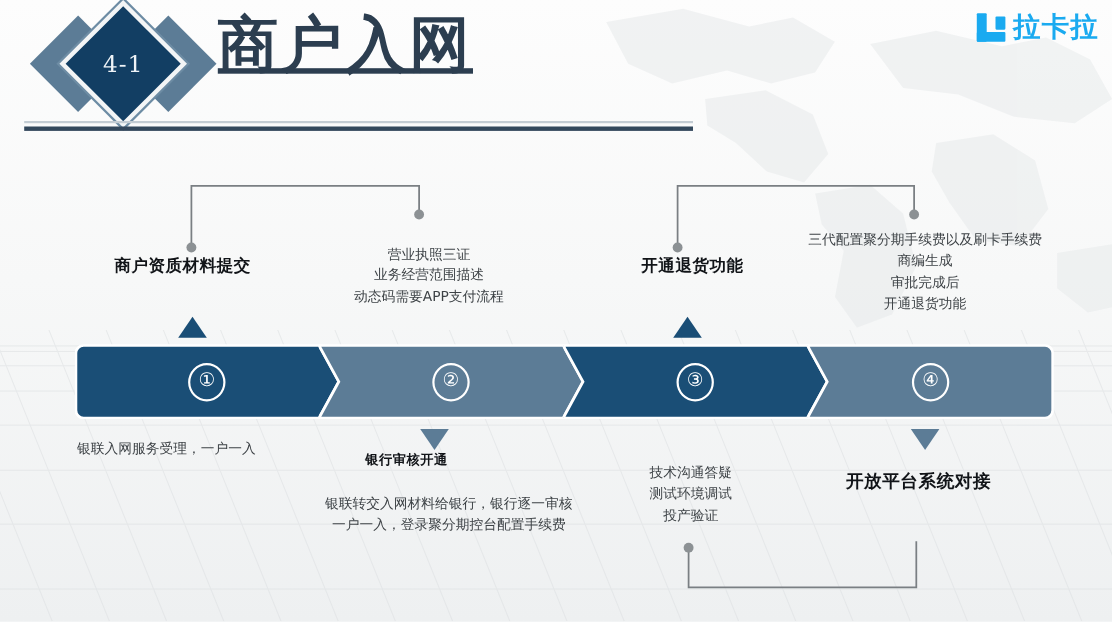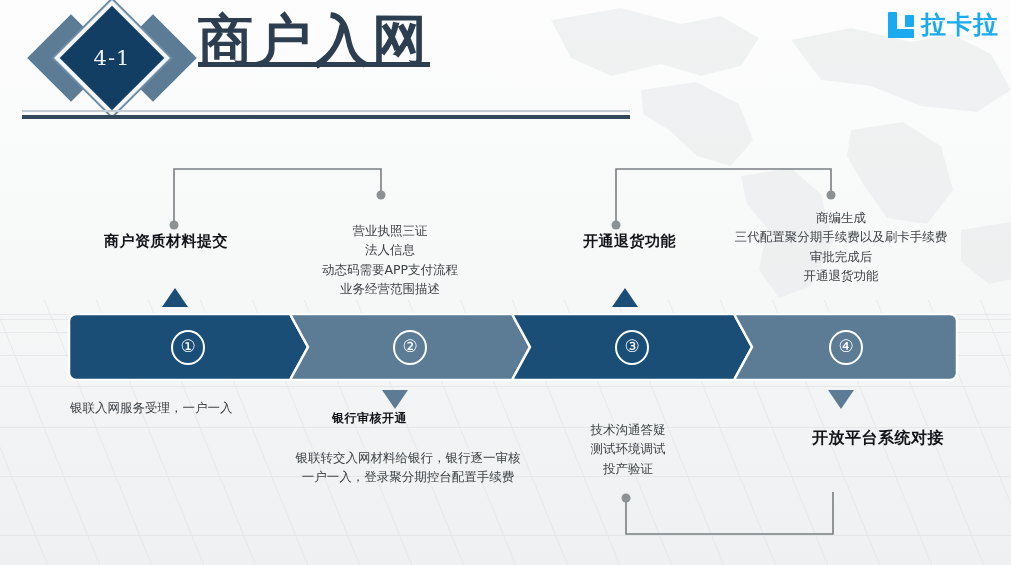--- a/index.html
+++ b/index.html
@@ -242,30 +242,29 @@
 
   <div class="tri up" style="left:162px;top:288px;"></div>
   <div class="tri down" style="left:382px;top:390px;"></div>
   <div class="tri up" style="left:612px;top:288px;"></div>
   <div class="tri down" style="left:828px;top:390px;"></div>
 
   <div class="hd" style="left:104px;top:232px;">商户资质材料提交</div>
 
   <div class="dt center" style="left:290px;top:208px;width:200px;margin-top:13px;">
       <div>营业执照三证</div>
-      <div>法人信息</div>
+      <div>业务经营范围描述</div>
       <div>动态码需要APP支付流程</div>
-      <div>业务经营范围描述</div>
     </div>
 
   <div class="hd" style="left:583px;top:232px;">开通退货功能</div>
 
   <div class="dt center" style="left:716px;top:208px;width:250px;">
+      <div>三代配置聚分期手续费以及刷卡手续费</div>
       <div>商编生成</div>
-      <div>三代配置聚分期手续费以及刷卡手续费</div>
       <div>审批完成后</div>
       <div>开通退货功能</div>
     </div>
 
   <div class="dt left" style="left:70px;top:398px;width:300px;">
       <div>银联入网服务受理，一户一入</div>
     </div>
 
   <div class="hd" style="left:332px;top:410px;font-size:12px;">银行审核开通</div>
 
@@ -273,15 +272,15 @@
       <div>银联转交入网材料给银行，银行逐一审核</div>
       <div>一户一入，登录聚分期控台配置手续费</div>
     </div>
 
   <div class="dt center" style="left:553px;top:420px;width:150px;">
       <div>技术沟通答疑</div>
       <div>测试环境调试</div>
       <div>投产验证</div>
     </div>
 
-  <div class="hd" style="left:812px;top:428px;font-size:16px;">开放平台系统对接</div>
+  <div class="hd" style="left:769px;top:428px;font-size:16px;">开放平台系统对接</div>
 
 </div>
 
 </body></html>

